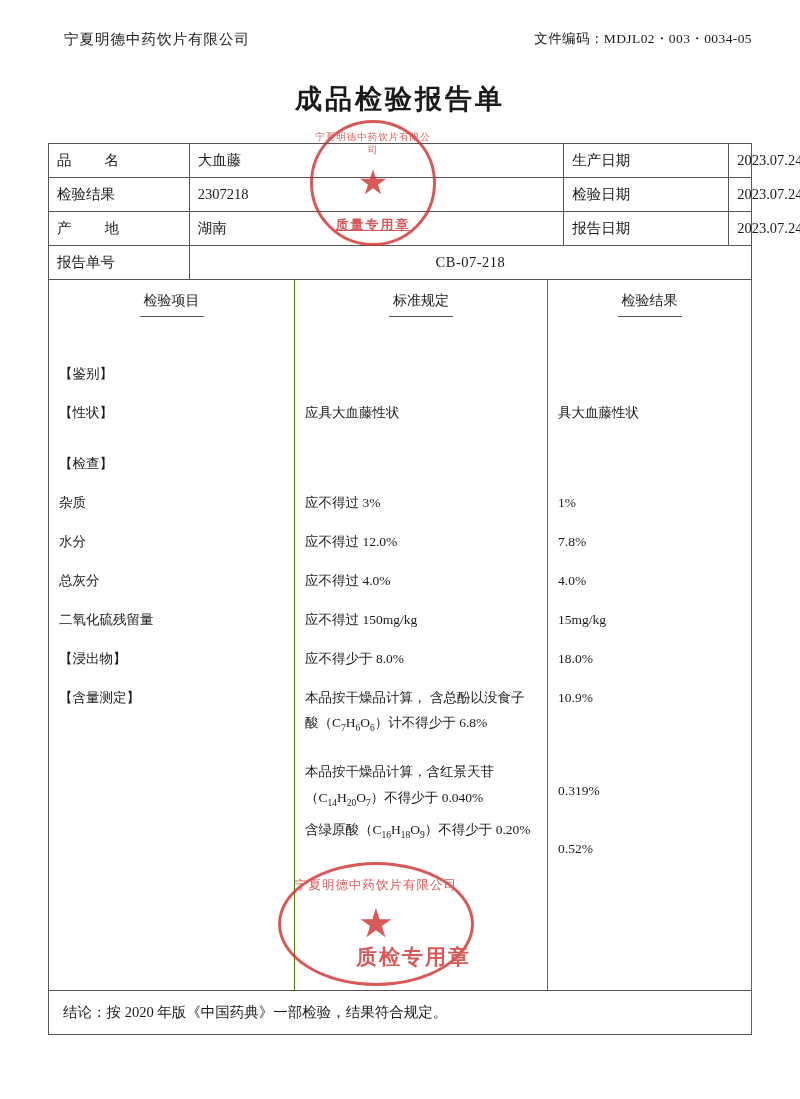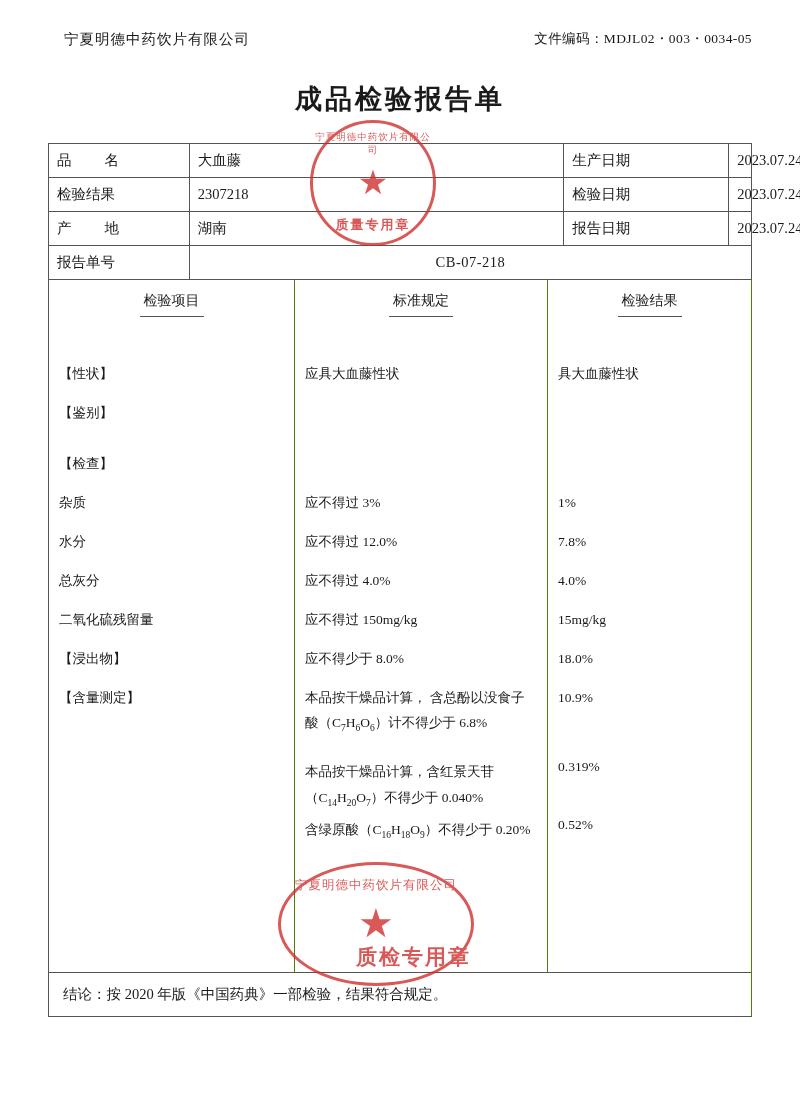--- a/index.html
+++ b/index.html
@@ -156,21 +156,21 @@
     letter-spacing: 2px;
   }
   #stamp-top {
     left: 310px;
     top: 120px;
     width: 120px;
     height: 120px;
   }
   #stamp-top .star { font-size: 34px; }
   #stamp-top .arc { font-size: 9.5px; top: 8px; }
-  #stamp-top .bottom-text { font-size: 13px; bottom: 9px; }
+  #stamp-top .bottom-text { font-size: 13px; bottom: 9px; text-decoration: underline; }
   #stamp-bottom {
     left: 278px;
     top: 862px;
     width: 190px;
     height: 118px;
   }
   #stamp-bottom .arc { font-size: 12.5px; top: 12px; }
   #stamp-bottom .bottom-text { font-size: 21px; bottom: 12px; text-align: right; }
 </style>
 </head>
@@ -232,28 +232,28 @@
       <td class="col-res"><span class="u">检验结果</span></td>
     </tr>
 
     <tr class="spacer">
       <td></td>
           <td></td>
           <td></td>
     </tr>
 
     <tr class="band">
+      <td>【鉴别】</td>
+      <td></td>
+      <td></td>
+    </tr>
+    <tr class="band">
       <td>【性状】</td>
       <td>应具大血藤性状</td>
       <td>具大血藤性状</td>
-    </tr>
-    <tr class="band">
-      <td>【鉴别】</td>
-      <td></td>
-      <td></td>
     </tr>
     <tr class="band">
       <td style="padding-top:16px">【检查】</td>
       <td style="padding-top:16px"></td>
       <td style="padding-top:16px"></td>
     </tr>
     <tr class="band">
       <td>杂质</td>
       <td>应不得过 3%</td>
       <td>1%</td>
@@ -287,21 +287,21 @@
         </div>
         <div style="margin-top:22px">
           <span>本品按干燥品计算，含红景天苷（C</span><sub>14</sub><span>H</span><sub>20</sub><span>O</span><sub>7</sub><span>）不得少于 0.040%</span>
         </div>
         <div style="margin-top:6px">
           <span>含绿原酸（C</span><sub>16</sub><span>H</span><sub>18</sub><span>O</span><sub>9</sub><span>）不得少于 0.20%</span>
         </div>
       </td>
       <td>
         <div>10.9%</div>
-        <div style="margin-top:44px">0.319%</div>
+        <div style="margin-top:68px">0.319%</div>
         <div style="margin-top:32px">0.52%</div>
       </td>
     </tr>
 
     <tr class="spacer">
       <td style="height:116px"></td>
           <td></td>
           <td></td>
     </tr>
 

